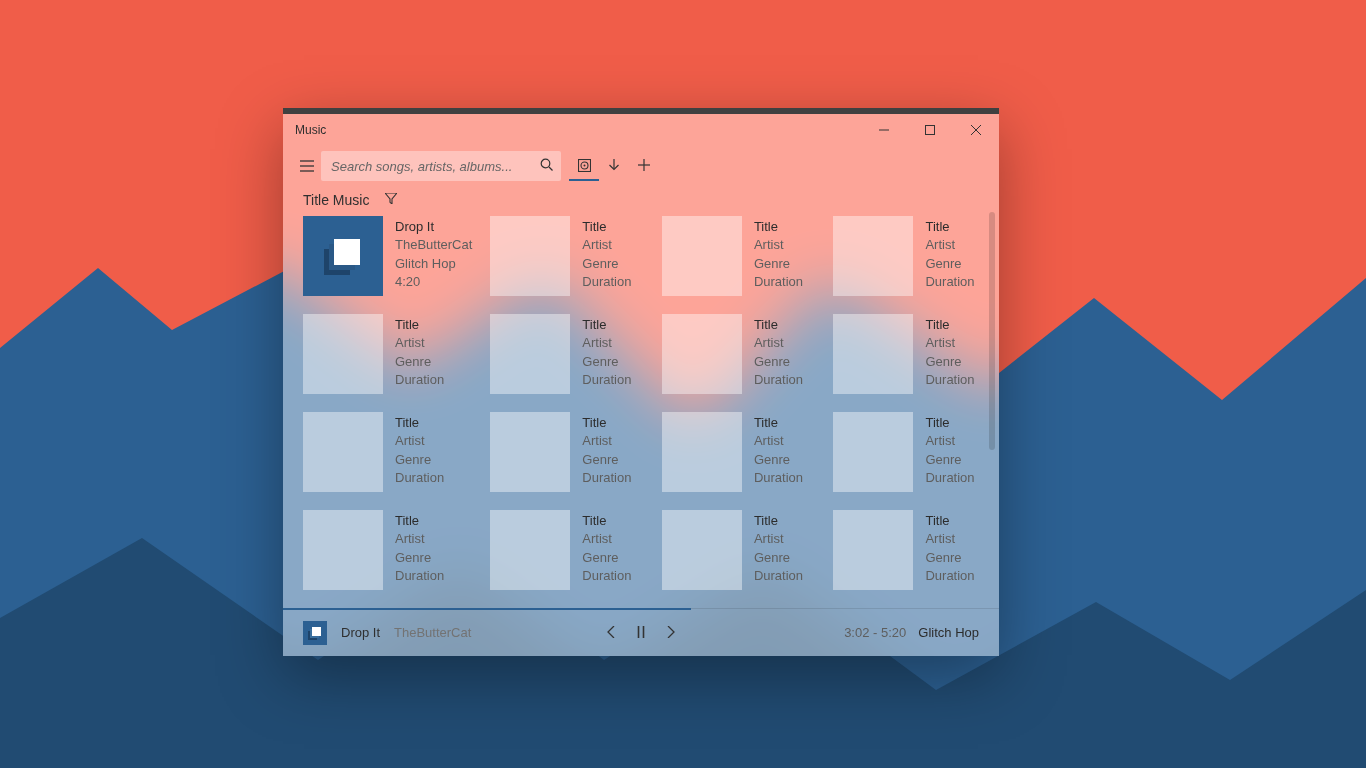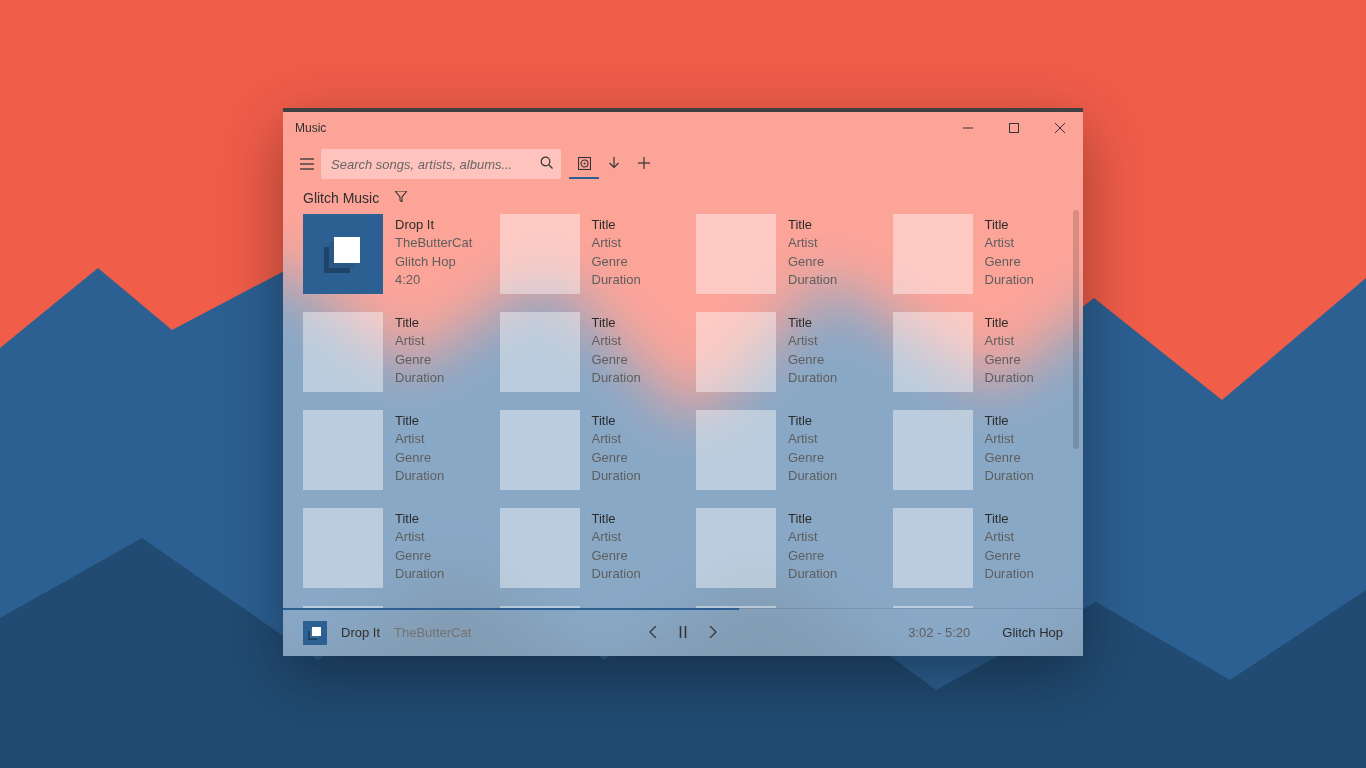--- a/index.html
+++ b/index.html
@@ -23,23 +23,23 @@
     bottom: 0;
     left: 0;
     width: 100%;
     height: 100%;
   }
   
   .window {
     position: absolute;
     left: 283px;
     top: 108px;
-    width: 800px;
+    width: 716px;
     height: 548px;
-    border-top: 4px solid #404040;
+    border-top: 6px solid #404040;
     background: rgba(255,255,255,0.0);
     box-shadow: 0 20px 60px rgba(0,0,0,0.35);
     display: flex;
     flex-direction: column;
     overflow: hidden;
   }
   
   .acrylic-bg {
     position: absolute;
     inset: 0;
@@ -243,21 +243,21 @@
     position:absolute;
     left: 50%;
     transform: translateX(-50%);
     display:flex;
     gap: 20px;
     font-size: 14px;
   }
   .player .right {
     margin-left:auto;
     display:flex;
-    gap: 32px;
+    gap: 12px;
     color:#5e5e5e;
   }
   .player .right .genre { color:#2c2c2c; }
 </style>
 </head>
 <body>
 
 <div class="wallpaper">
   <svg viewBox="0 0 1366 768" preserveAspectRatio="none">
     <rect width="1366" height="768" fill="#f05d49"></rect>
@@ -335,21 +335,21 @@
         <div class="ti">
           <svg width="12" height="12" viewBox="0 0 12 12">
               <line x1="6" y1="0" x2="6" y2="12" stroke="#333" stroke-width="1.2"></line>
               <line x1="0" y1="6" x2="12" y2="6" stroke="#333" stroke-width="1.2"></line>
             </svg>
         </div>
       </div>
     </div>
 
     <div class="section-head">
-      <span>Glitch Music</span>
+      <span>Title Music</span>
       <span class="filter-ico">
         <svg width="12" height="11" viewBox="0 0 12 11">
             <polygon points="0,0 12,0 7,6 7,11 5,9.3 5,6" fill="none" stroke="#333" stroke-width="1.1"></polygon>
           </svg>
       </span>
     </div>
 
     <div class="grid-wrap">
       <div class="grid" id="grid">
           <div class="card first">

